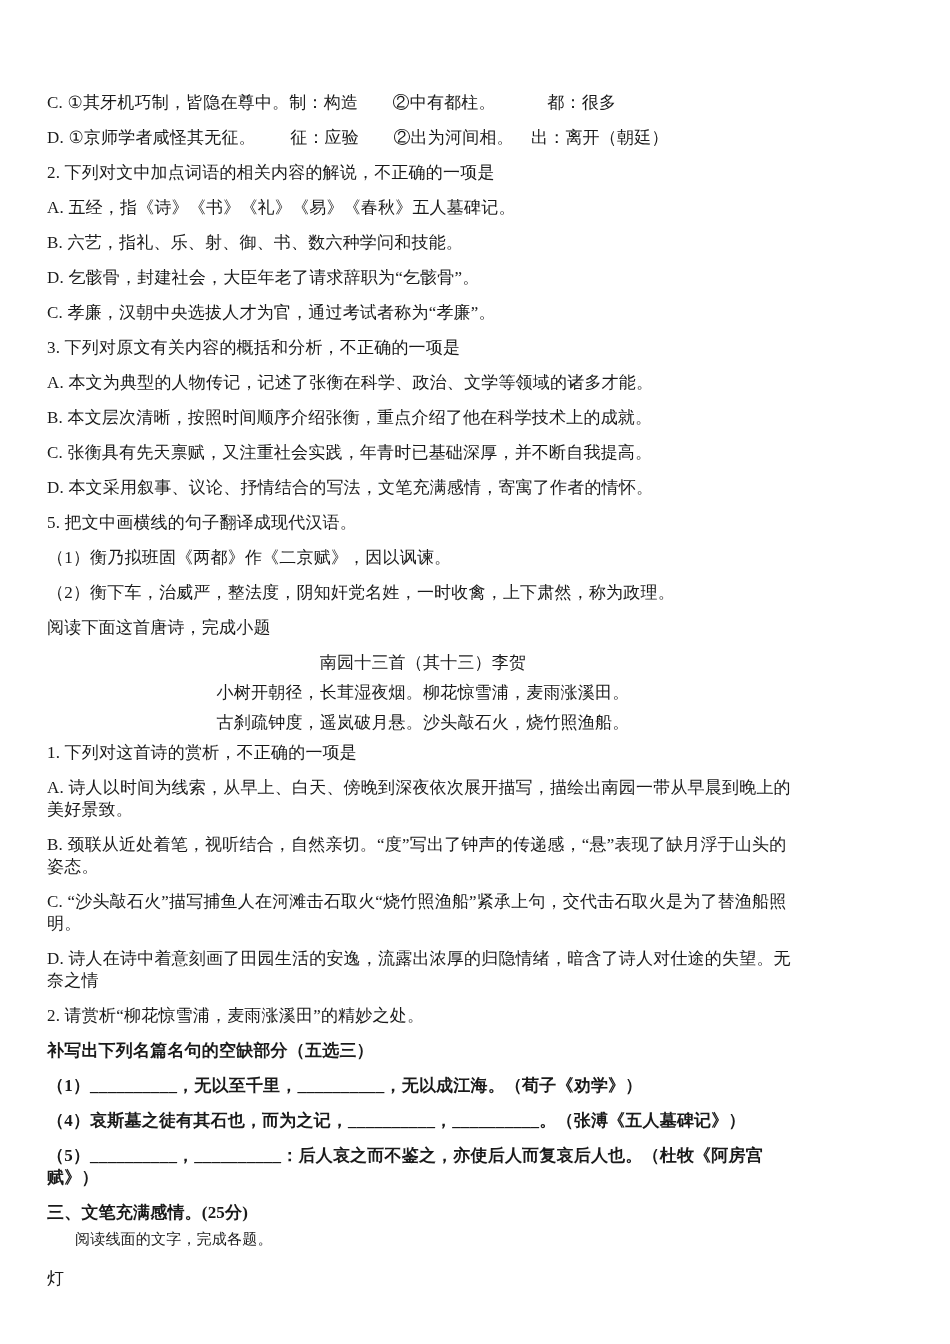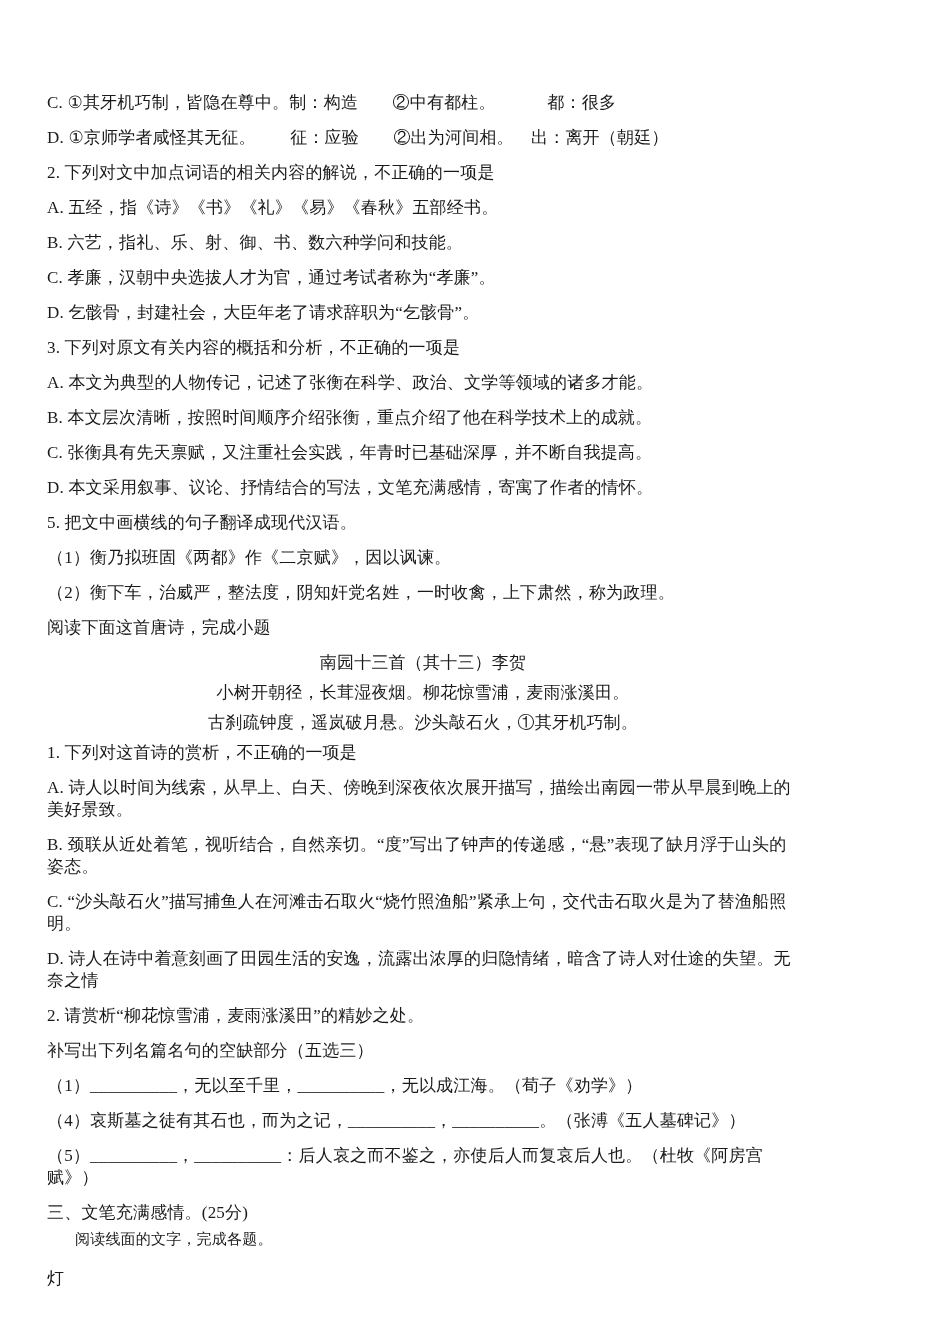--- a/index.html
+++ b/index.html
@@ -26,56 +26,56 @@
     font-size: 17px;
     line-height: 22px;
     letter-spacing: 0.2px;
     white-space: pre-wrap;
   }
   .line.tight {
     margin-bottom: 8px;
     text-align: center;
   }
   .line.bold {
-    font-weight: normal;
+    font-weight: bold;
   }
   .line.section-head {
     margin-bottom: 4px;
   }
   .line.small {
     font-size: 15px;
     margin-left: 28px;
   }
   .line.last {
     margin-top: 18px;
   }
 </style>
 </head>
 <body>
 
 <div class="page">
   <p class="line">C. ①其牙机巧制，皆隐在尊中。制：构造　　②中有都柱。　　　都：很多</p>
   <p class="line">D. ①京师学者咸怪其无征。　　征：应验　　②出为河间相。　出：离开（朝廷）</p>
   <p class="line">2. 下列对文中加点词语的相关内容的解说，不正确的一项是</p>
-  <p class="line">A. 五经，指《诗》《书》《礼》《易》《春秋》五部经书。</p>
+  <p class="line">A. 五经，指《诗》《书》《礼》《易》《春秋》五人墓碑记。</p>
   <p class="line">B. 六艺，指礼、乐、射、御、书、数六种学问和技能。</p>
+  <p class="line">D. 乞骸骨，封建社会，大臣年老了请求辞职为“乞骸骨”。</p>
   <p class="line">C. 孝廉，汉朝中央选拔人才为官，通过考试者称为“孝廉”。</p>
-  <p class="line">D. 乞骸骨，封建社会，大臣年老了请求辞职为“乞骸骨”。</p>
   <p class="line">3. 下列对原文有关内容的概括和分析，不正确的一项是</p>
   <p class="line">A. 本文为典型的人物传记，记述了张衡在科学、政治、文学等领域的诸多才能。</p>
   <p class="line">B. 本文层次清晰，按照时间顺序介绍张衡，重点介绍了他在科学技术上的成就。</p>
   <p class="line">C. 张衡具有先天禀赋，又注重社会实践，年青时已基础深厚，并不断自我提高。</p>
   <p class="line">D. 本文采用叙事、议论、抒情结合的写法，文笔充满感情，寄寓了作者的情怀。</p>
   <p class="line">5. 把文中画横线的句子翻译成现代汉语。</p>
   <p class="line">（1）衡乃拟班固《两都》作《二京赋》，因以讽谏。</p>
   <p class="line">（2）衡下车，治威严，整法度，阴知奸党名姓，一时收禽，上下肃然，称为政理。</p>
   <p class="line">阅读下面这首唐诗，完成小题</p>
   <p class="line tight">南园十三首（其十三）李贺</p>
   <p class="line tight">小树开朝径，长茸湿夜烟。柳花惊雪浦，麦雨涨溪田。</p>
-  <p class="line tight">古刹疏钟度，遥岚破月悬。沙头敲石火，①其牙机巧制。</p>
+  <p class="line tight">古刹疏钟度，遥岚破月悬。沙头敲石火，烧竹照渔船。</p>
   <p class="line">1. 下列对这首诗的赏析，不正确的一项是</p>
   <p class="line">A. 诗人以时间为线索，从早上、白天、傍晚到深夜依次展开描写，描绘出南园一带从早晨到晚上的美好景致。</p>
   <p class="line">B. 颈联从近处着笔，视听结合，自然亲切。“度”写出了钟声的传递感，“悬”表现了缺月浮于山头的姿态。</p>
   <p class="line">C. “沙头敲石火”描写捕鱼人在河滩击石取火“烧竹照渔船”紧承上句，交代击石取火是为了替渔船照明。</p>
   <p class="line">D. 诗人在诗中着意刻画了田园生活的安逸，流露出浓厚的归隐情绪，暗含了诗人对仕途的失望。无奈之情</p>
   <p class="line">2. 请赏析“柳花惊雪浦，麦雨涨溪田”的精妙之处。</p>
   <p class="line bold">补写出下列名篇名句的空缺部分（五选三）</p>
   <p class="line bold">（1）__________，无以至千里，__________，无以成江海。（荀子《劝学》）</p>
   <p class="line bold">（4）哀斯墓之徒有其石也，而为之记，__________，__________。（张溥《五人墓碑记》）</p>
   <p class="line bold">（5）__________，__________：后人哀之而不鉴之，亦使后人而复哀后人也。（杜牧《阿房宫赋》）</p>

